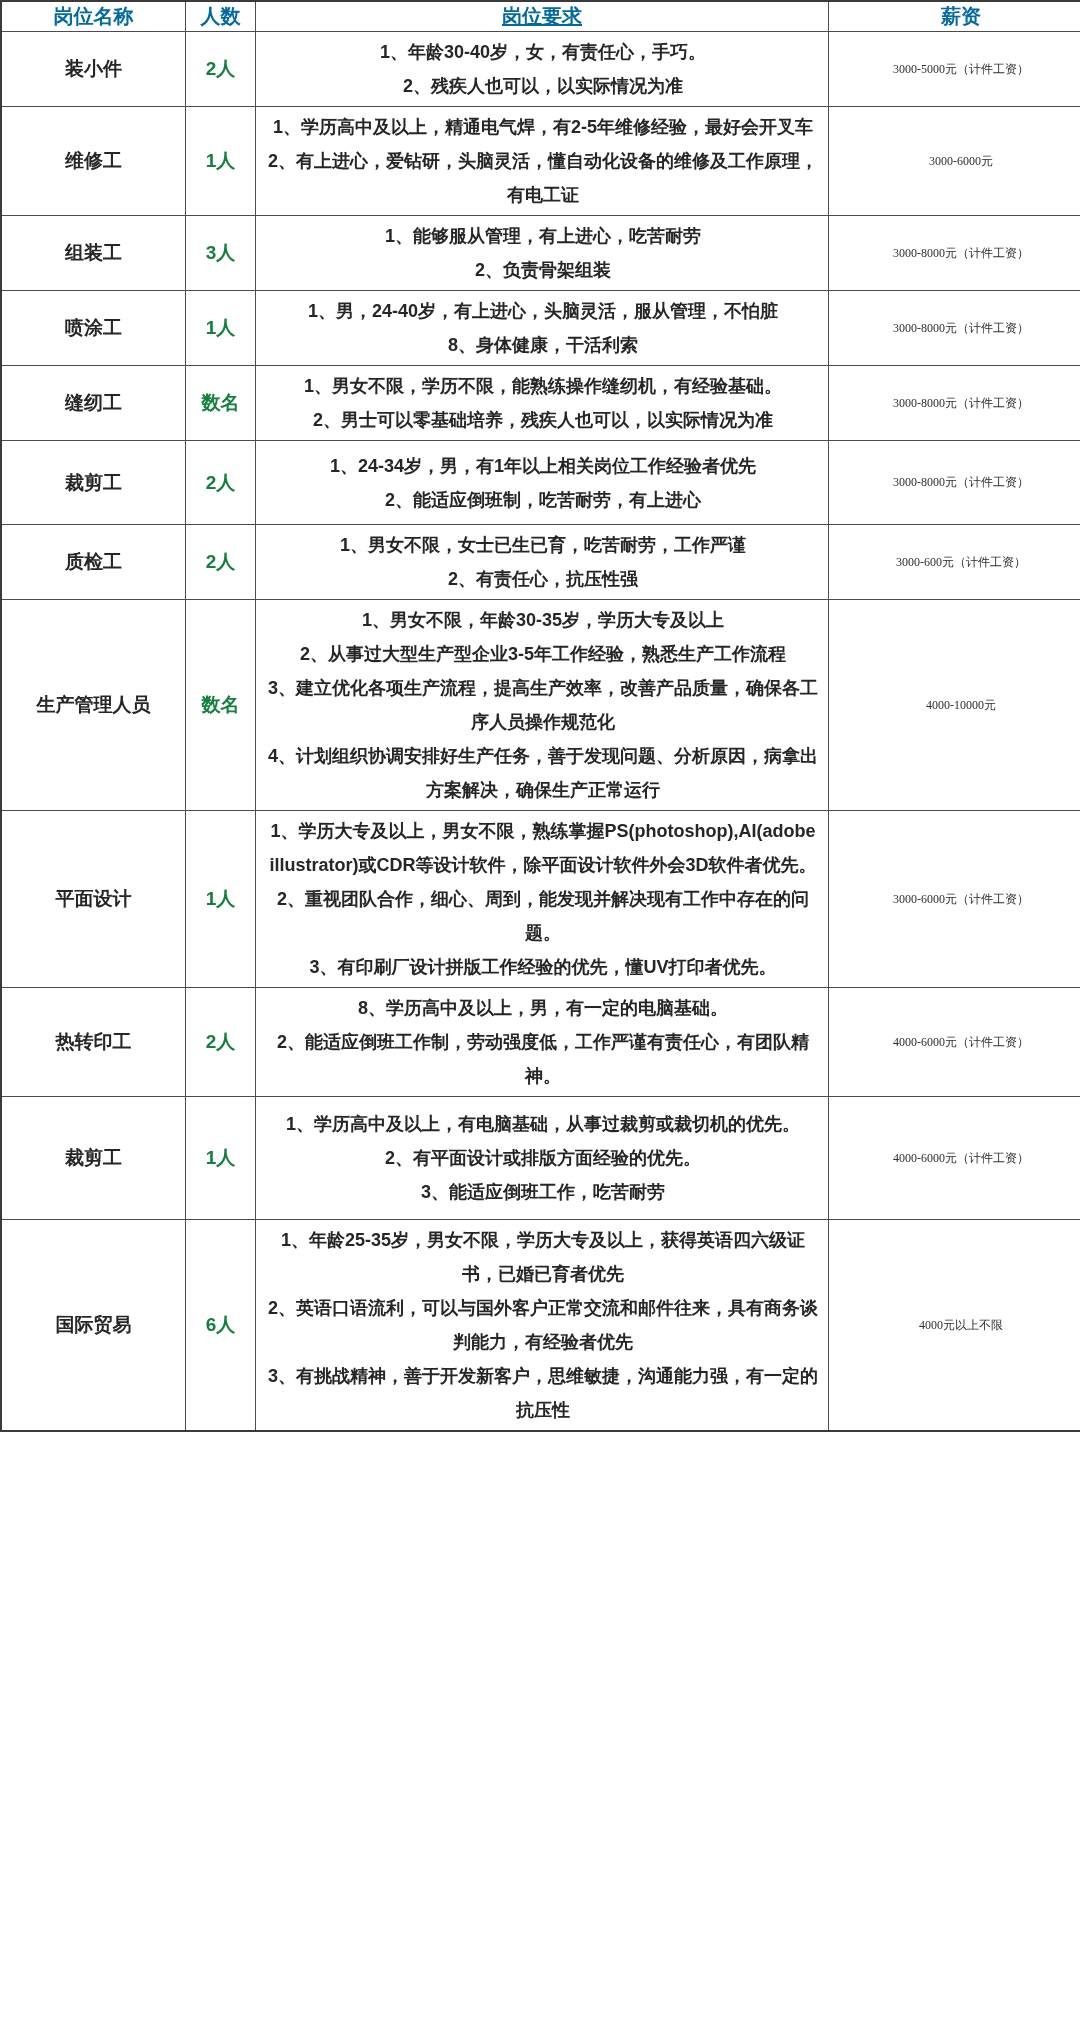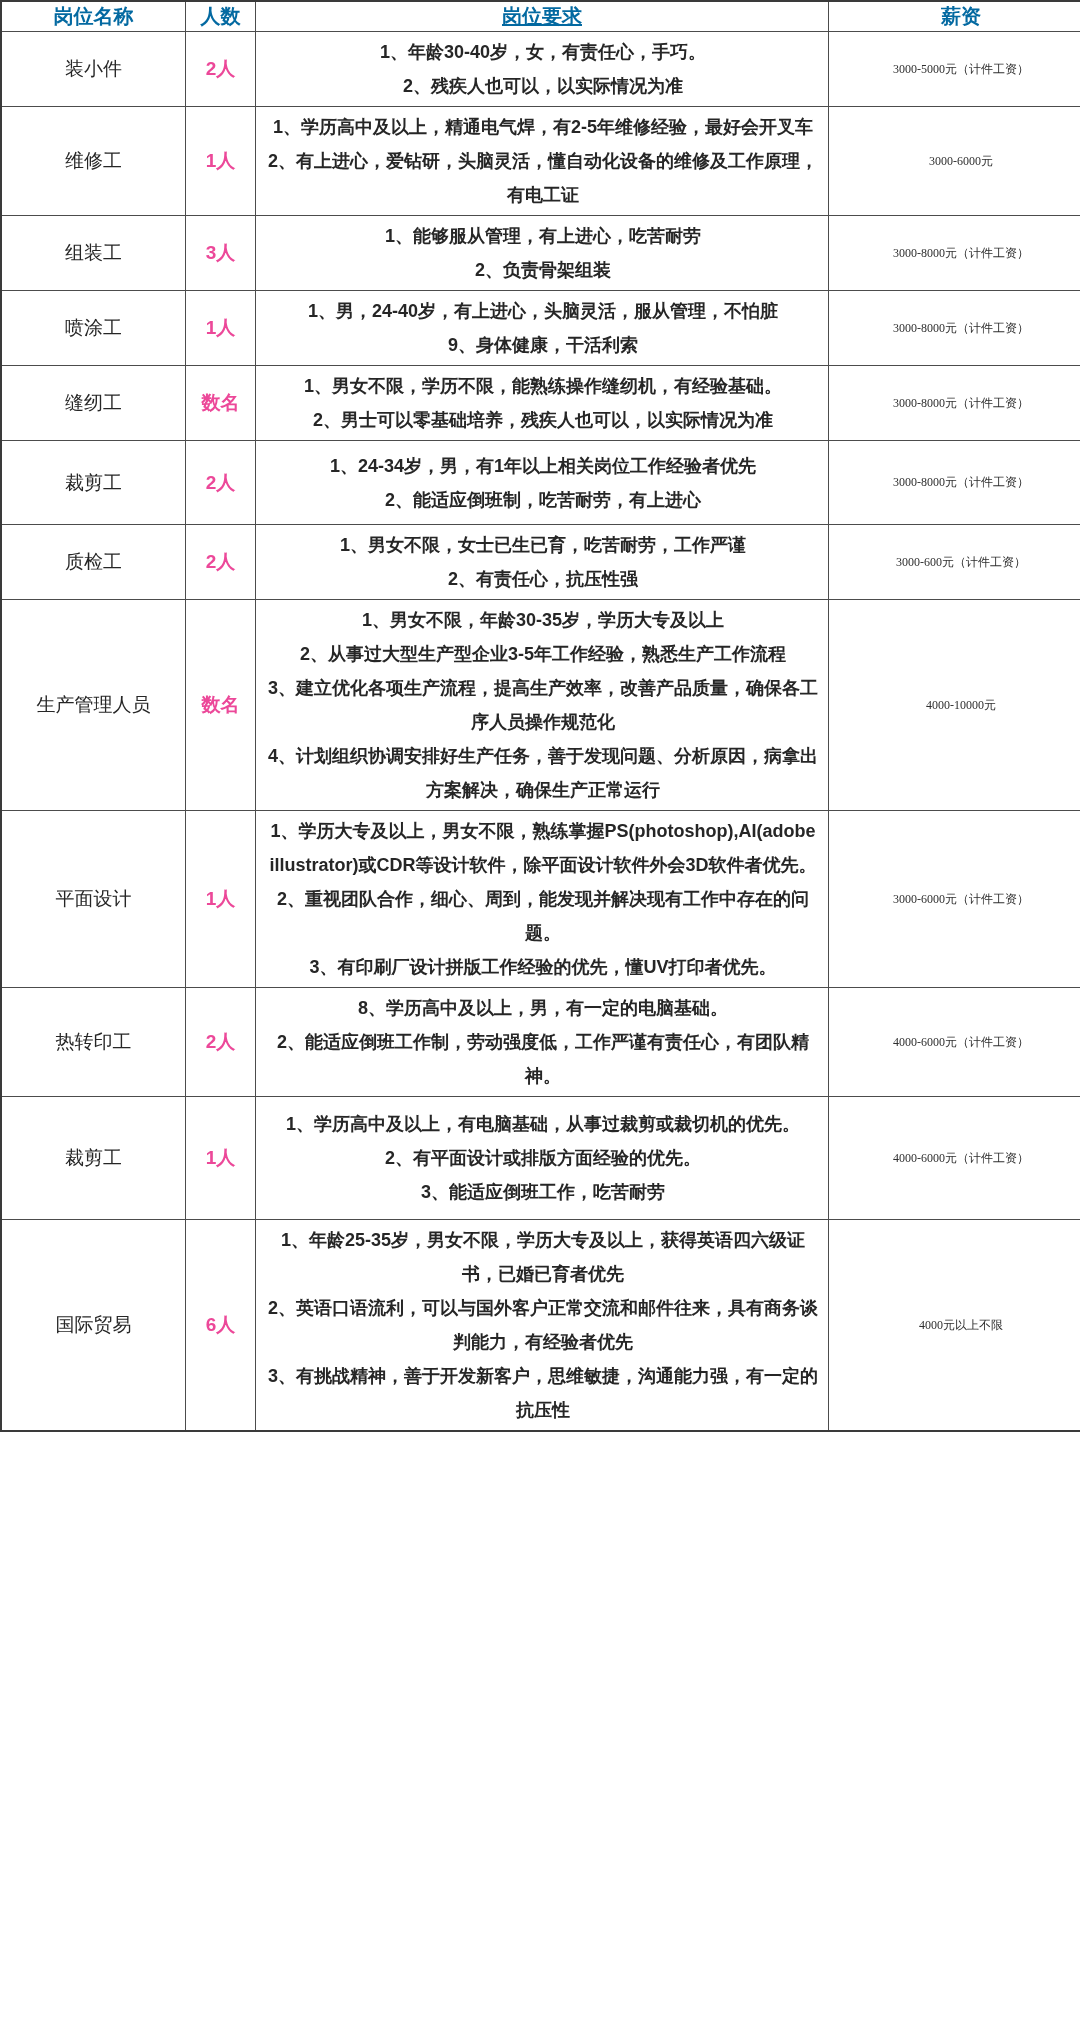--- a/index.html
+++ b/index.html
@@ -42,28 +42,28 @@
   }
   tr.header-row { height: 30px; }
   tr.header-row td {
     font-size: 20px;
     font-weight: 600;
     color: #0369a1;
   }
 
   td.pos {
     font-size: 19px;
-    font-weight: 400;
+    font-weight: 700;
     color: #262626;
     padding: 0 4px;
   }
   td.cnt {
     font-size: 19px;
     font-weight: 600;
-    color: #ec4899;
+    color: #15803d;
   }
   td.req {
     text-align: left;
     font-size: 18px;
     font-weight: 600;
     line-height: 34px;
     color: #262626;
     padding: 3px 6px 3px 8px;
     white-space: pre-line;
   }
@@ -126,21 +126,21 @@
     <td class="pos">组装工</td>
     <td class="cnt">3人</td>
     <td class="req">1、能够服从管理，有上进心，吃苦耐劳
 2、负责骨架组装</td>
     <td class="sal">3000-8000元（计件工资）</td>
   </tr>
         <tr class="job-row">
     <td class="pos">喷涂工</td>
     <td class="cnt">1人</td>
     <td class="req">1、男，24-40岁，有上进心，头脑灵活，服从管理，不怕脏
-9、身体健康，干活利索</td>
+8、身体健康，干活利索</td>
     <td class="sal">3000-8000元（计件工资）</td>
   </tr>
         <tr class="job-row">
     <td class="pos">缝纫工</td>
     <td class="cnt">数名</td>
     <td class="req">1、男女不限，学历不限，能熟练操作缝纫机，有经验基础。
 2、男士可以零基础培养，残疾人也可以，以实际情况为准</td>
     <td class="sal">3000-8000元（计件工资）</td>
   </tr>
         <tr class="job-row">

